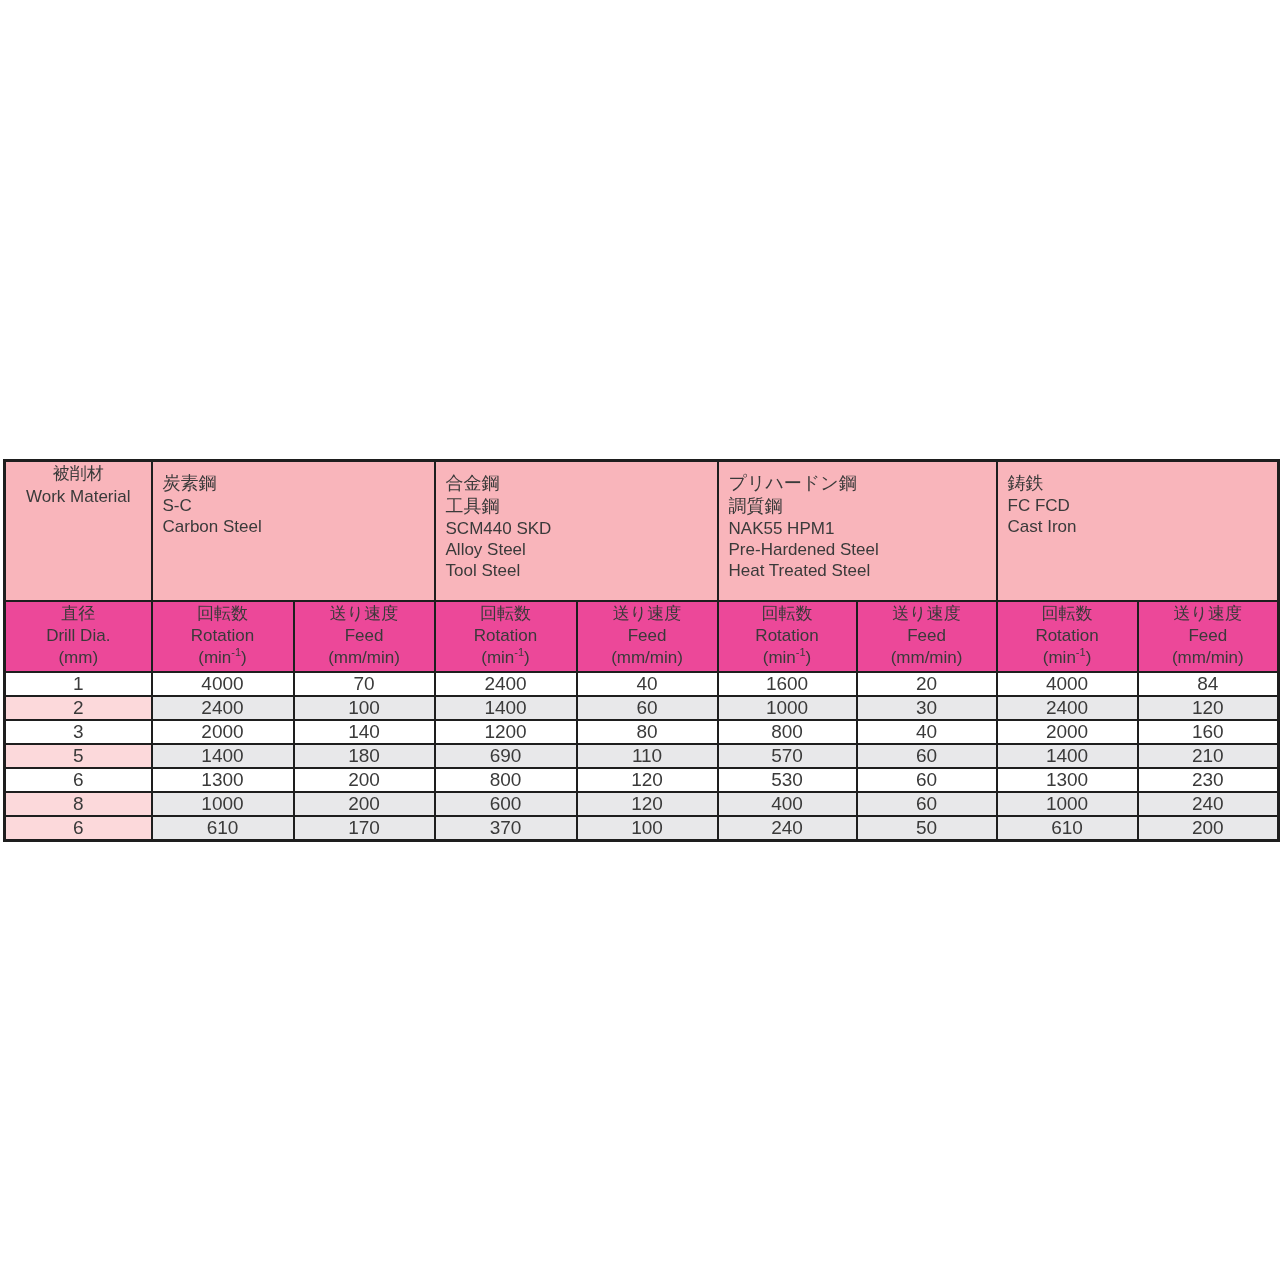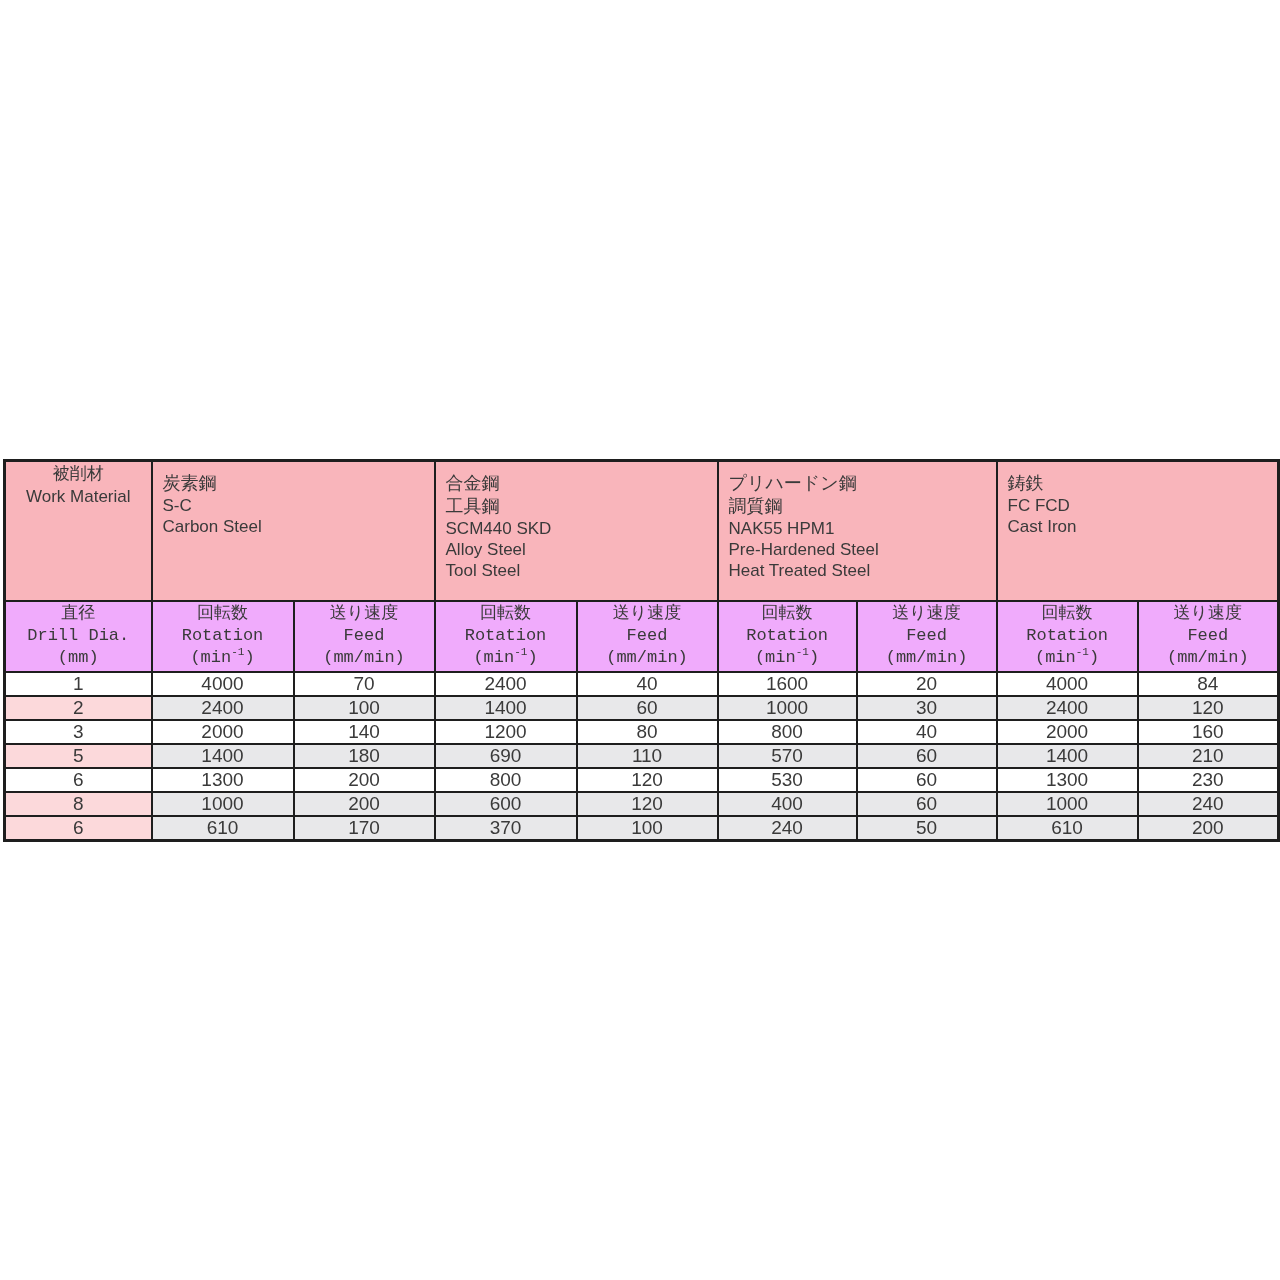--- a/index.html
+++ b/index.html
@@ -45,26 +45,25 @@
     justify-content: flex-start;
     height: 116px;
     padding: 10px 6px 8px 10px;
     text-align: left;
   }
   .jp-block { font-size: 18px; line-height: 23px; }
   .en-block { font-size: 17px; line-height: 21px; }
   
   tr.sub-row { height: 71px; }
   tr.sub-row th {
-    background: #f0abfc;
+    background: #ec4899;
     text-align: center;
     vertical-align: middle;
     font-size: 17px;
     line-height: 22px;
-    font-family: Liberation Mono, monospace;
   }
   tr.sub-row sup {
     font-size: 11px;
     line-height: 0;
   }
   
   tbody tr { height: 24px; }
   tbody td {
     text-align: center;
     vertical-align: middle;

